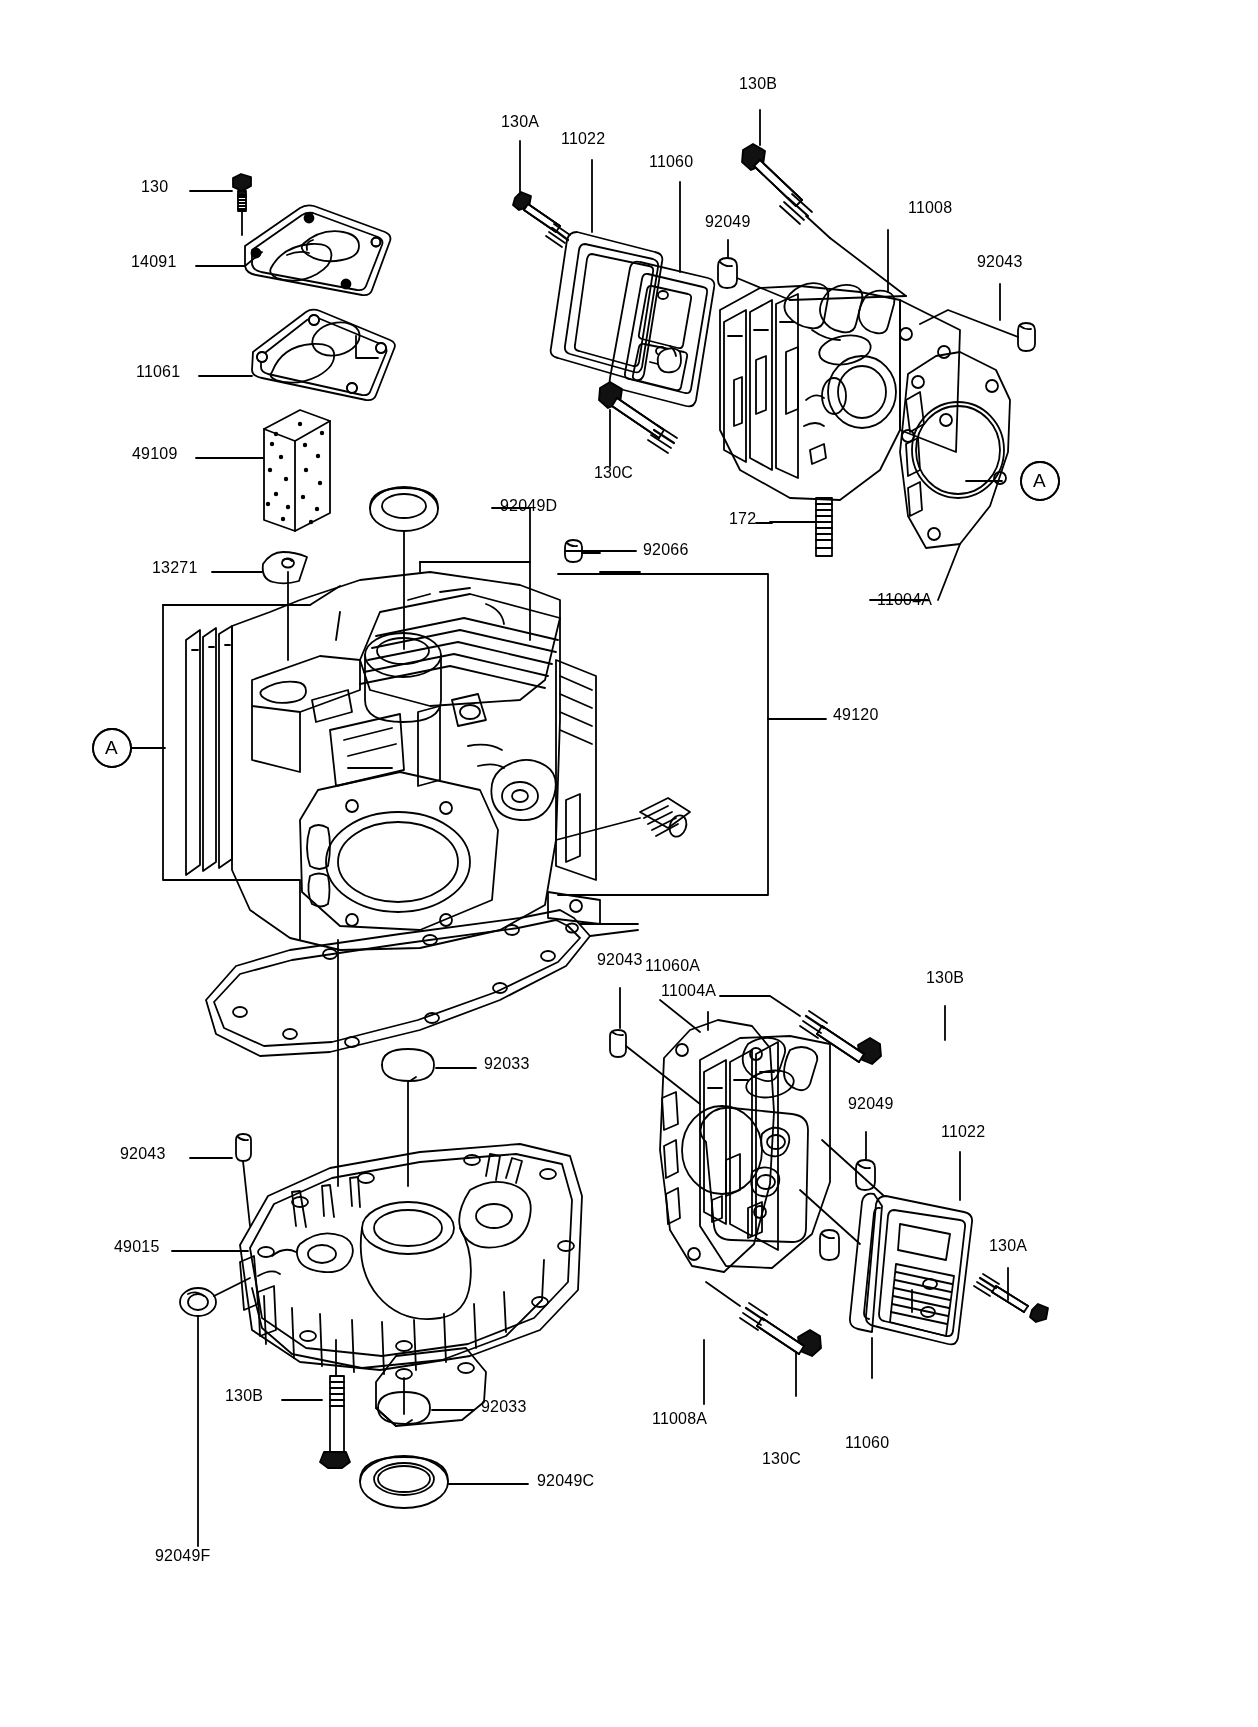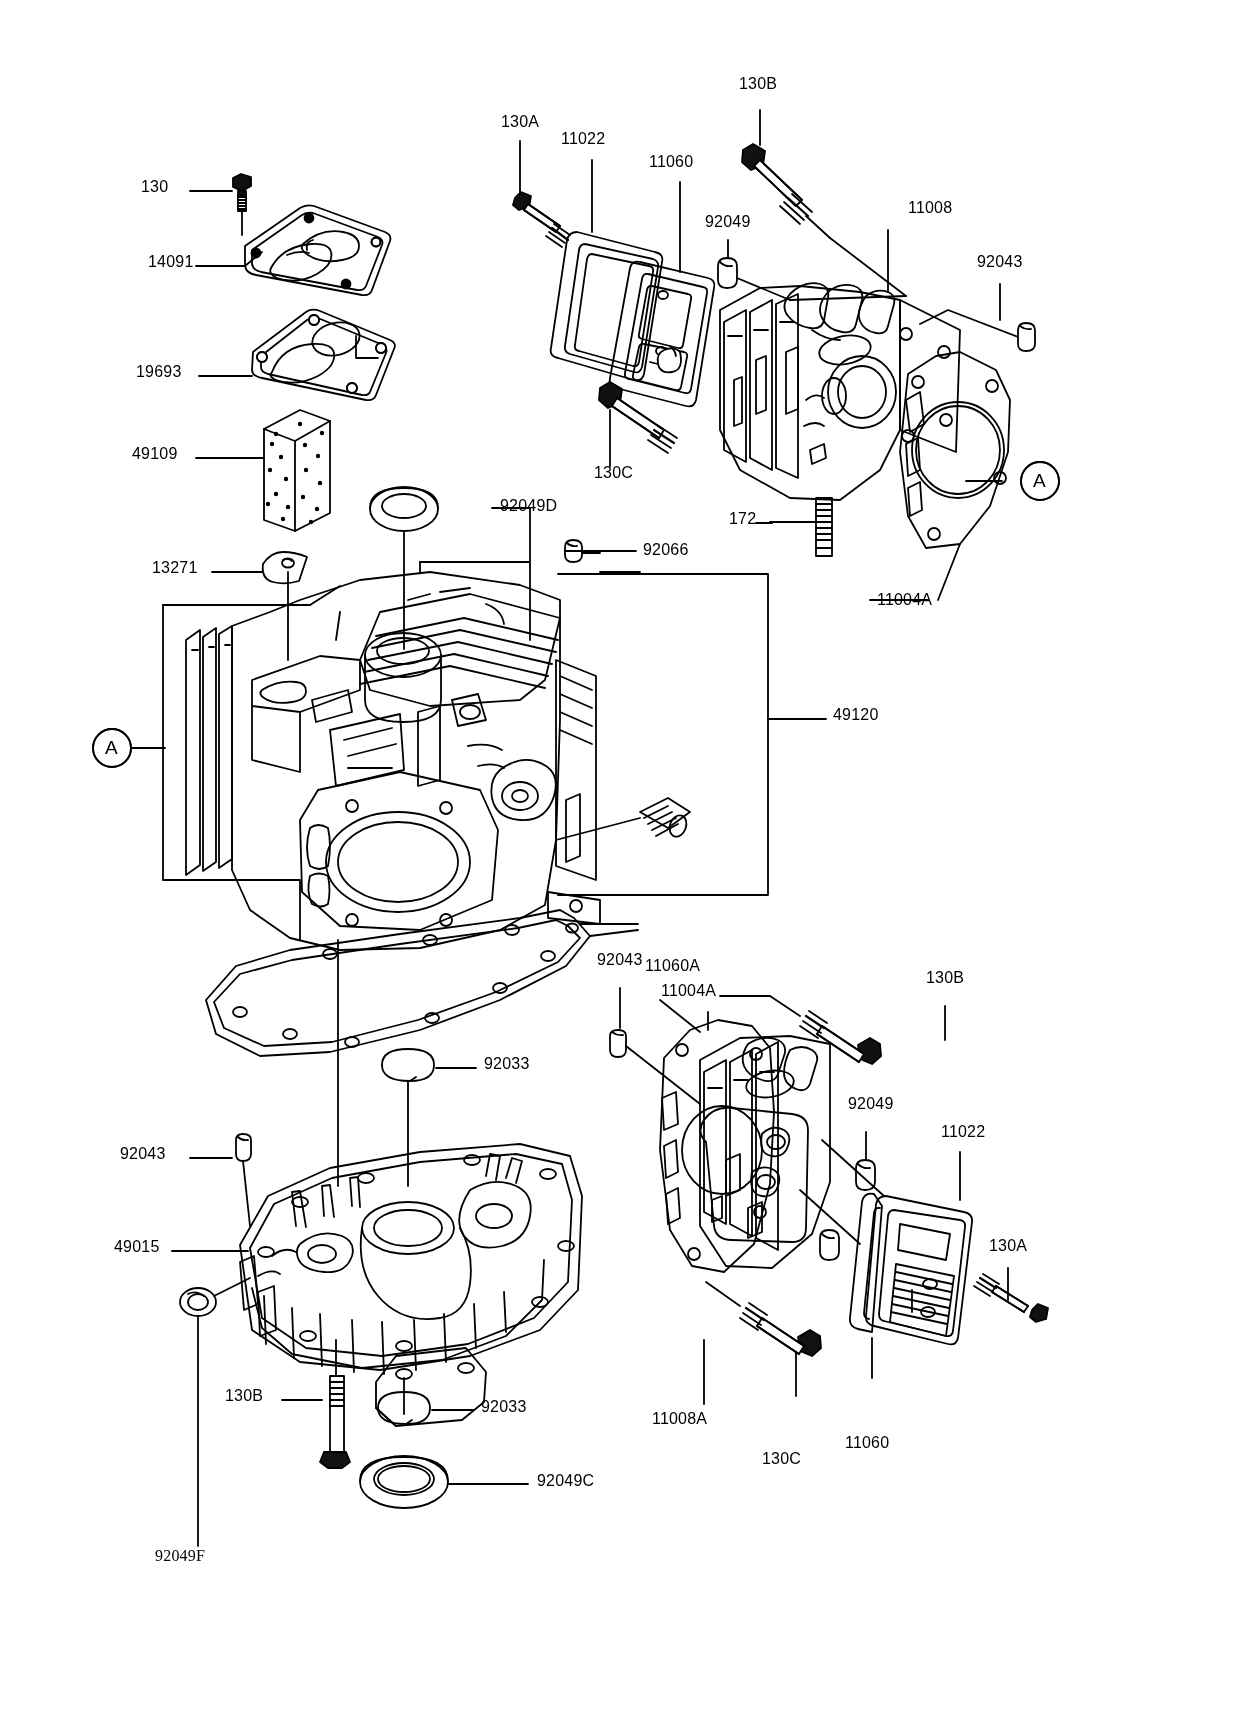--- a/index.html
+++ b/index.html
@@ -575,22 +575,22 @@
     <path d="M1002 481 h-36"></path>
     <circle cx="112" cy="748" r="19" fill="#fff"></circle>
     <circle cx="112" cy="748" r="19"></circle>
     <path d="M131 748 h34"></path>
   </g>
 
   </g>
 </svg>
 
 <div class="lbl" style="left:141px;top:178px;">130</div>
-<div class="lbl" style="left:131px;top:253px;margin-left:17px;">14091</div>
-<div class="lbl" style="left:136px;top:363px;">19693</div>
+<div class="lbl" style="left:131px;top:253px;">14091</div>
+<div class="lbl" style="left:136px;top:363px;">11061</div>
 <div class="lbl" style="left:132px;top:445px;">49109</div>
 <div class="lbl" style="left:152px;top:559px;">13271</div>
 
 <div class="lbl" style="left:501px;top:113px;">130A</div>
 <div class="lbl" style="left:561px;top:130px;">11022</div>
 <div class="lbl" style="left:649px;top:153px;">11060</div>
 <div class="lbl" style="left:705px;top:213px;">92049</div>
 <div class="lbl" style="left:739px;top:75px;">130B</div>
 <div class="lbl" style="left:866px;top:199px;margin-left:42px;">11008</div>
 <div class="lbl" style="left:977px;top:253px;">92043</div>
@@ -606,21 +606,21 @@
 <div class="lbl" style="left:597px;top:951px;">92043</div>
 <div class="lbl" style="left:661px;top:982px;">11004A</div>
 <div class="lbl" style="left:926px;top:969px;">130B</div>
 <div class="lbl" style="left:848px;top:1095px;">92049</div>
 <div class="lbl" style="left:941px;top:1123px;">11022</div>
 <div class="lbl" style="left:989px;top:1237px;">130A</div>
 
 <div class="lbl" style="left:484px;top:1055px;">92033</div>
 <div class="lbl" style="left:120px;top:1145px;">92043</div>
 <div class="lbl" style="left:114px;top:1238px;text-align:center;">49015</div>
-<div class="lbl" style="left:155px;top:1547px;font-family:Liberation Serif, serif;">92049F</div>
+<div class="lbl" style="left:155px;top:1547px;">92049F</div>
 <div class="lbl" style="left:225px;top:1387px;">130B</div>
 <div class="lbl" style="left:481px;top:1398px;">92033</div>
 <div class="lbl" style="left:537px;top:1472px;">92049C</div>
 <div class="lbl" style="left:652px;top:1410px;">11008A</div>
 <div class="lbl" style="left:762px;top:1450px;">130C</div>
 <div class="lbl" style="left:845px;top:1434px;">11060</div>
 
 <div class="refA" style="left:1033px;top:470px;">A</div>
 <div class="refA" style="left:105px;top:737px;">A</div>
 

